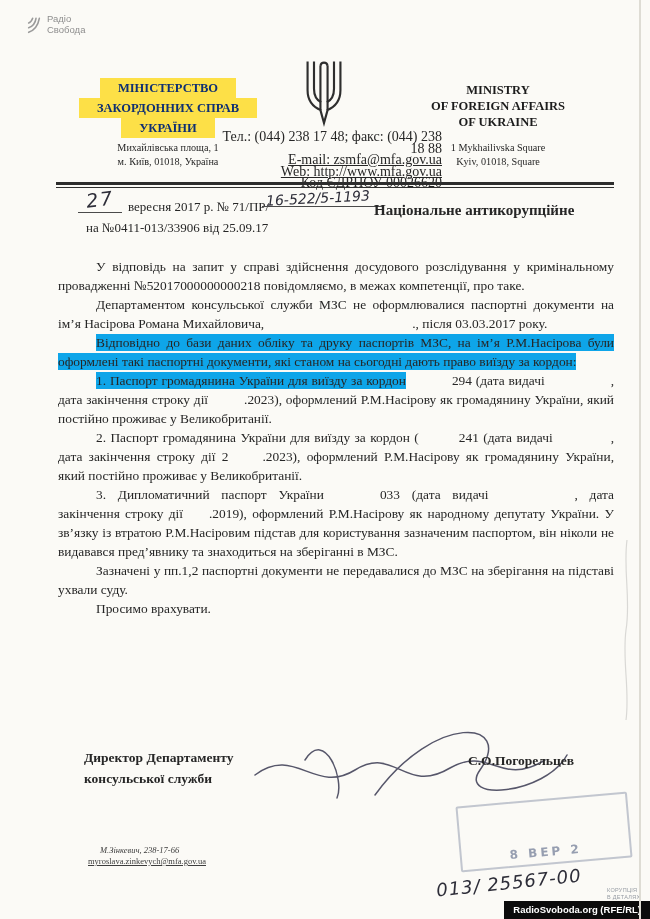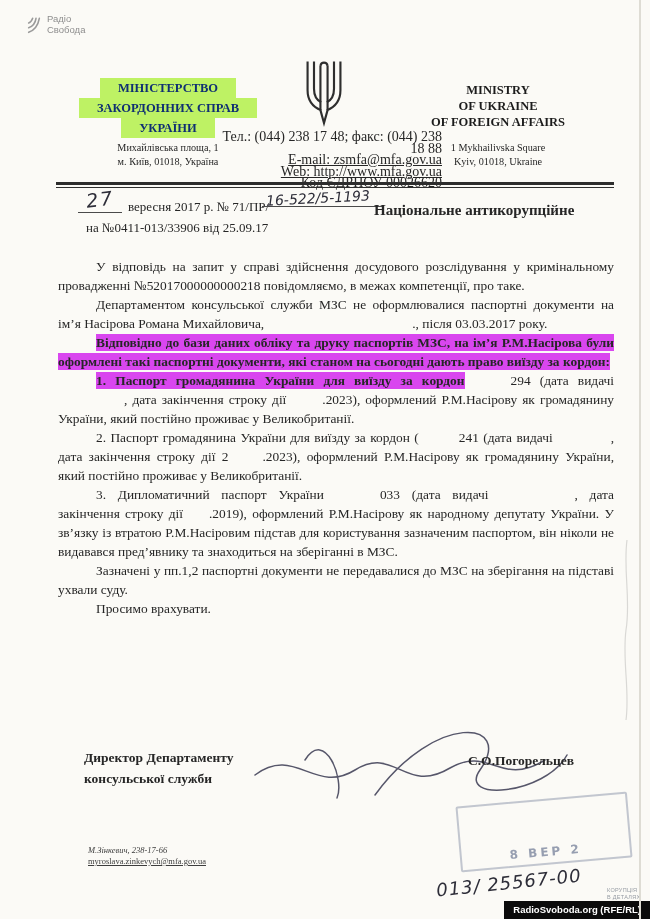--- a/index.html
+++ b/index.html
@@ -10,21 +10,21 @@
     font-family:"Liberation Serif", serif; color:#262626;
   }
 
   
   .radio-logo { position:absolute; left:26px; top:14px; display:flex; gap:5px; align-items:flex-end;
     color:#8e8e8e; font-family:"Liberation Sans",sans-serif; font-size:9.5px; line-height:1.15; }
 
   
   .min-ua { position:absolute; left:62px; top:78px; width:212px; text-align:center;
     font-weight:bold; font-size:12.5px; line-height:18px; }
-  .hl-line { background:#bef264; color:#0f2f72; padding:1px 18px; display:inline-block; }
+  .hl-line { background:#fde047; color:#0f2f72; padding:1px 18px; display:inline-block; }
   .trident { position:absolute; left:299px; top:57px; }
   .min-en { position:absolute; left:398px; top:82px; width:200px; text-align:center;
     font-weight:bold; font-size:12.5px; line-height:16px; color:#1c1c1c; }
   .addr-ua { position:absolute; left:62px; top:141px; width:212px; text-align:center; font-size:10.2px; line-height:14px; }
   .contacts { position:absolute; left:208px; top:131px; width:234px; text-align:right; font-size:14px; line-height:11.5px; }
   .addr-en { position:absolute; left:405px; top:141px; width:186px; text-align:center; font-size:10.2px; line-height:14px; }
   .u { text-decoration:underline; }
   .rule { position:absolute; left:56px; top:182px; width:558px; height:6px;
     border-top:3px solid #2d2d2d; border-bottom:1px solid #2d2d2d; }
 
@@ -35,31 +35,31 @@
   .refprint { position:absolute; left:128px; top:199px; font-size:13px; }
   .refnum { position:absolute; left:266px; top:190px; font-size:14px; transform:rotate(-3deg); }
   .refnumline { position:absolute; left:262px; top:206px; width:122px; border-top:1px solid #4a4a4a; }
   .replyto { position:absolute; left:86px; top:220px; font-size:13px; }
   .recipient { position:absolute; left:374px; top:201px; width:234px; font-weight:bold; font-size:15px; line-height:19px; }
 
   
   .body-text { position:absolute; left:58px; top:257px; width:556px;
     font-size:13.4px; line-height:19px; text-align:justify; }
   .para { text-indent:38px; }
-  .hl { background:#d946ef; padding:1px 0; -webkit-box-decoration-break:clone; box-decoration-break:clone;font-weight:bold; }
+  .hl { background:#0ea5e9; padding:1px 0; -webkit-box-decoration-break:clone; box-decoration-break:clone; }
   .gap { display:inline-block; height:8px; }
 
   
   .signature-scrawl { position:absolute; left:245px; top:700px; opacity:.85; }
   .sig-title { position:absolute; left:84px; top:747px; font-weight:bold; font-size:13.5px; line-height:21px; }
   .sig-name { position:absolute; left:468px; top:753px; font-weight:bold; font-size:13.5px; }
 
   
   .footer { position:absolute; left:88px; top:845px; font-size:8.5px; line-height:11px; color:#3d3d3d; }
-  .exec { font-style:italic; }
+  .exec { font-style:italic;margin-left:12px; }
 
   
   .stamp-box { position:absolute; left:458px; top:799px; width:172px; height:66px;
     border:2px solid rgba(114,126,152,.42); border-radius:2px; transform:rotate(-5deg);
     display:flex; align-items:flex-end; justify-content:center; padding-bottom:4px;
     font-family:"DejaVu Sans",sans-serif; font-size:12px; font-weight:bold;
     letter-spacing:3px; color:rgba(84,96,130,.6); }
   .regnum { position:absolute; left:436px; top:872px; font-size:18px; transform:rotate(-6deg); letter-spacing:1px; }
   .schemes { position:absolute; left:505px; top:863px; font-family:"DejaVu Sans",sans-serif;
     font-weight:800; font-size:31px; letter-spacing:1px;
@@ -106,39 +106,39 @@
       <path d="M49 6 v38 c0 10 -4 16 -10 19"></path>
       <path d="M30 12 c1 -6 9 -6 10 0"></path>
       <path d="M30 12 v62"></path>
       <path d="M40 12 v62"></path>
       <path d="M30 74 l5 18 l5 -18"></path>
     </g>
   </svg>
 
   <div class="min-en">
     <div>MINISTRY</div>
+    <div>OF FOREIGN AFFAIRS</div>
     <div>OF UKRAINE</div>
-    <div>OF FOREIGN AFFAIRS</div>
   </div>
 
   <div class="addr-ua">
     <div>Михайлівська площа, 1</div>
     <div>м. Київ, 01018, Україна</div>
   </div>
 
   <div class="contacts">
     <div>Тел.: (044) 238 17 48; факс: (044) 238 18 88</div>
     <div class="u">E-mail: zsmfa@mfa.gov.ua</div>
     <div class="u">Web: http://www.mfa.gov.ua</div>
     <div>Код ЄДРПОУ 00026620</div>
   </div>
 
   <div class="addr-en">
     <div>1 Mykhailivska Square</div>
-    <div>Kyiv, 01018, Ukraine</div>
+    <div>Kyiv, 01018, Square</div>
   </div>
 
   <div class="rule"></div>
 
   <div class="hand day">27</div>
   <div class="dayline"></div>
   <div class="refprint">вересня 2017 р. № 71/ПР/</div>
   <div class="hand refnum">16-522/5-1193</div>
   <div class="refnumline"></div>
   <div class="replyto">на №0411-013/33906 від 25.09.17</div>

